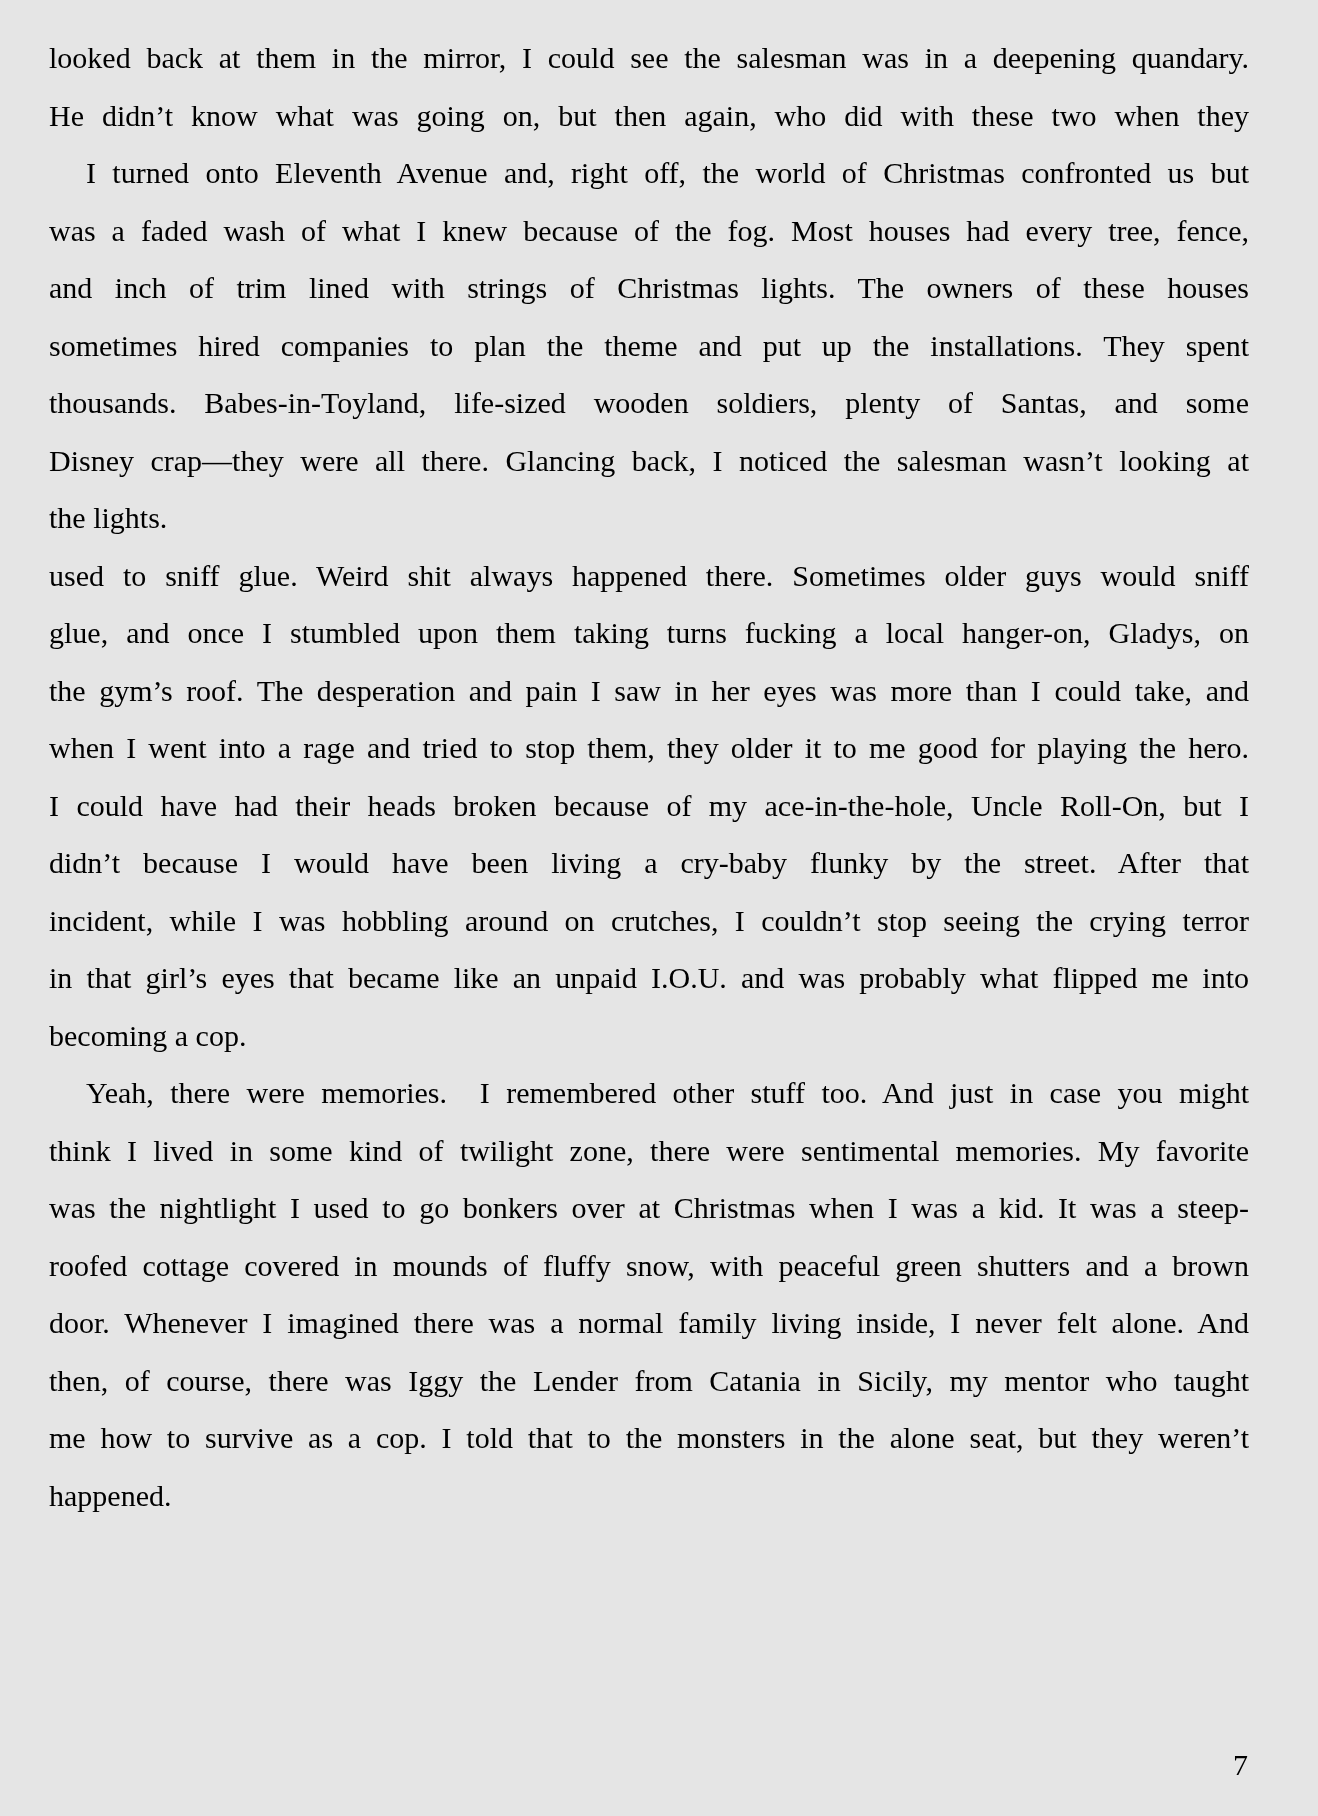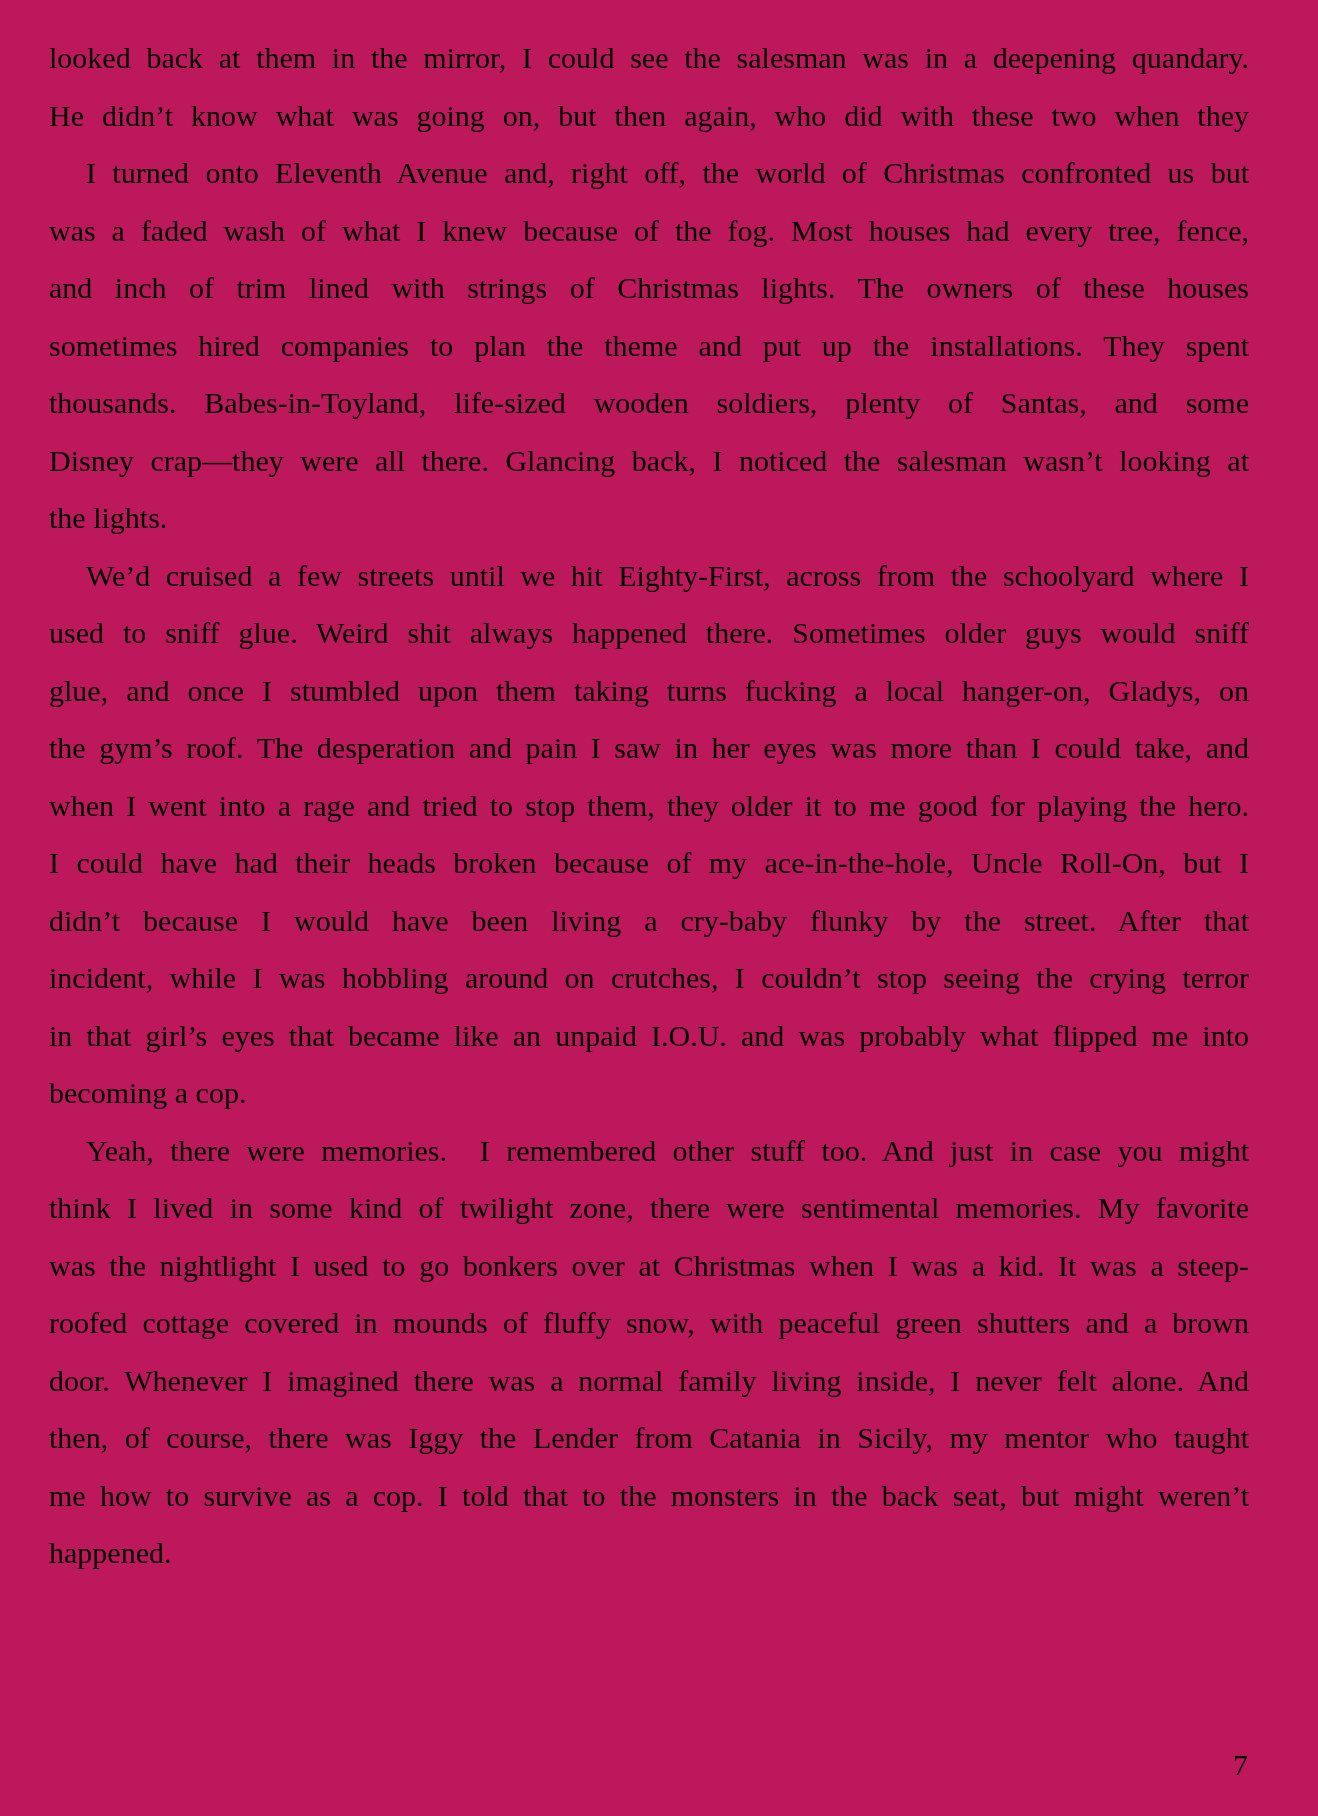--- a/index.html
+++ b/index.html
@@ -4,21 +4,21 @@
 <style>
   html, body {
     margin: 0;
     padding: 0;
     background: #ffffff;
   }
   .page {
     position: relative;
     width: 1318px;
     height: 1816px;
-    background: #be185d;
+    background: #e5e5e5;
     color: #000000;
     font-family: "Liberation Serif", "DejaVu Serif", serif;
     overflow: hidden;
     text-decoration: underline;
   }
   .text-block {
     position: absolute;
     left: 49px;
     top: 29px;
     width: 1200px;
@@ -61,36 +61,35 @@
       <p class="para">
         <span class="line indent">I turned onto Eleventh Avenue and, right off, the world of Christmas confronted us but</span>
         <span class="line">was a faded wash of what I knew because of the fog. Most houses had every tree, fence,</span>
         <span class="line">and inch of trim lined with strings of Christmas lights. The owners of these houses</span>
         <span class="line">sometimes hired companies to plan the theme and put up the installations. They spent</span>
         <span class="line">thousands. Babes-in-Toyland, life-sized wooden soldiers, plenty of Santas, and some</span>
         <span class="line">Disney crap—they were all there. Glancing back, I noticed the salesman wasn’t looking at</span>
         <span class="line para-end">the lights.</span>
       </p>
       <p class="para">
-        <span class="line indent">We’d cruised a few streets until we hit Eighty-First, across from the schoolyard where I</span>
         <span class="line">used to sniff glue. Weird shit always happened there. Sometimes older guys would sniff</span>
         <span class="line">glue, and once I stumbled upon them taking turns fucking a local hanger-on, Gladys, on</span>
         <span class="line">the gym’s roof. The desperation and pain I saw in her eyes was more than I could take, and</span>
         <span class="line">when I went into a rage and tried to stop them, they older it to me good for playing the hero.</span>
         <span class="line">I could have had their heads broken because of my ace-in-the-hole, Uncle Roll-On, but I</span>
         <span class="line">didn’t because I would have been living a cry-baby flunky by the street. After that</span>
         <span class="line">incident, while I was hobbling around on crutches, I couldn’t stop seeing the crying terror</span>
         <span class="line">in that girl’s eyes that became like an unpaid I.O.U. and was probably what flipped me into</span>
         <span class="line para-end">becoming a cop.</span>
       </p>
       <p class="para">
         <span class="line indent">Yeah, there were memories.  I remembered other stuff too. And just in case you might</span>
         <span class="line">think I lived in some kind of twilight zone, there were sentimental memories. My favorite</span>
         <span class="line">was the nightlight I used to go bonkers over at Christmas when I was a kid. It was a steep-</span>
         <span class="line">roofed cottage covered in mounds of fluffy snow, with peaceful green shutters and a brown</span>
         <span class="line">door. Whenever I imagined there was a normal family living inside, I never felt alone. And</span>
         <span class="line">then, of course, there was Iggy the Lender from Catania in Sicily, my mentor who taught</span>
-        <span class="line">me how to survive as a cop. I told that to the monsters in the back seat, but might weren’t</span>
+        <span class="line">me how to survive as a cop. I told that to the monsters in the alone seat, but they weren’t</span>
         <span class="line para-end">happened.</span>
       </p>
     </main>
   <div class="page-number">7</div>
 </div>
 
 </body></html>

